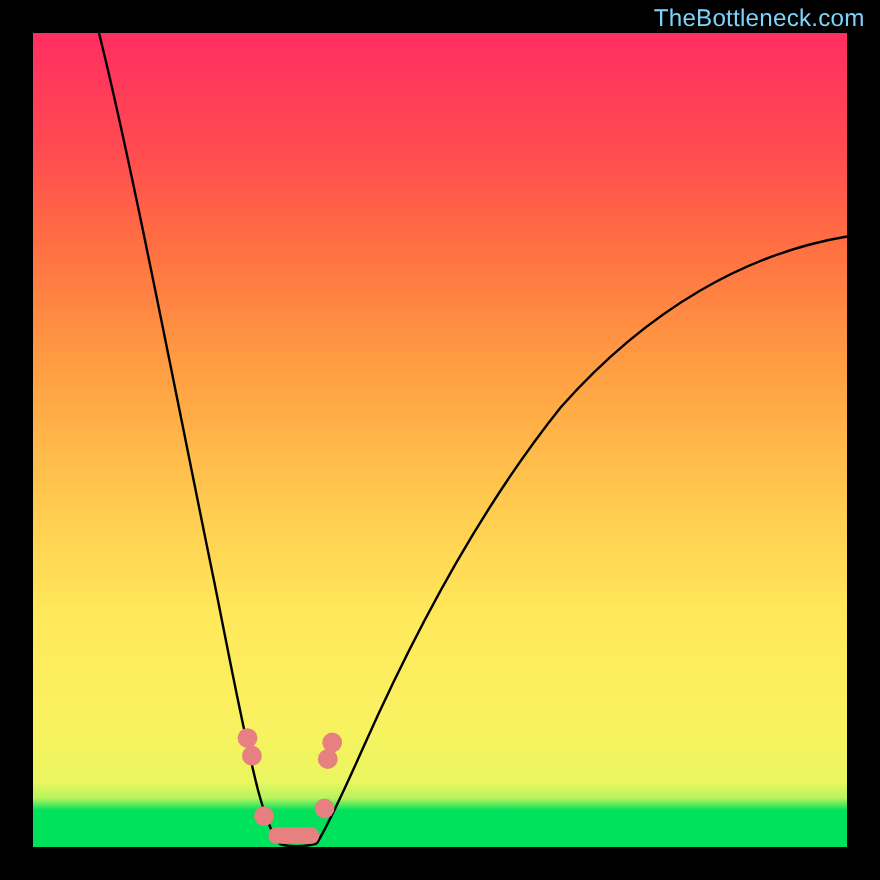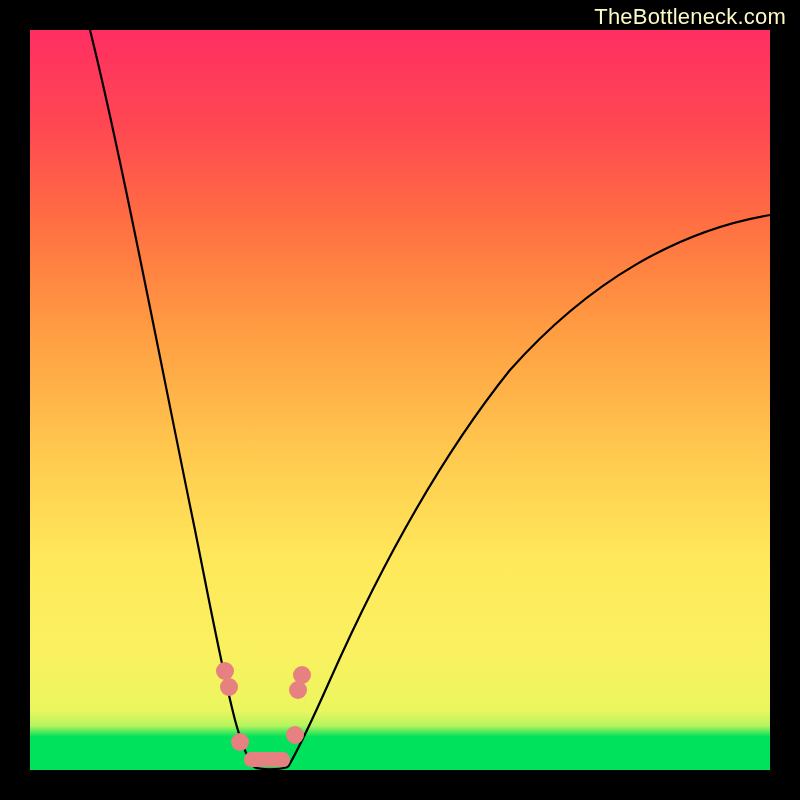--- a/index.html
+++ b/index.html
@@ -35,21 +35,21 @@
       #ffcb4f 42%,
       #ff9b42 60%,
       #ff6f42 74%,
       #ff4a51 86%,
       #ff2e62 100%);
   }
   .watermark {
     position: absolute;
     top: 4px;
     right: 14px;
-    color: #fef9c3;
+    color: #7dd3fc;
     font-size: 22px;
     font-weight: 500;
     letter-spacing: 0.2px;
   }
   svg.curves {
     position: absolute;
     left: 30px;
     top: 30px;
     width: 740px;
     height: 740px;

